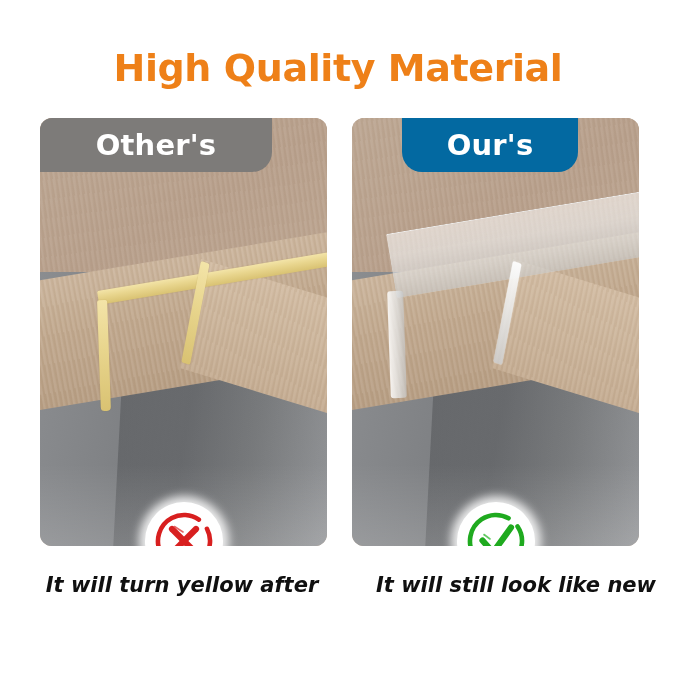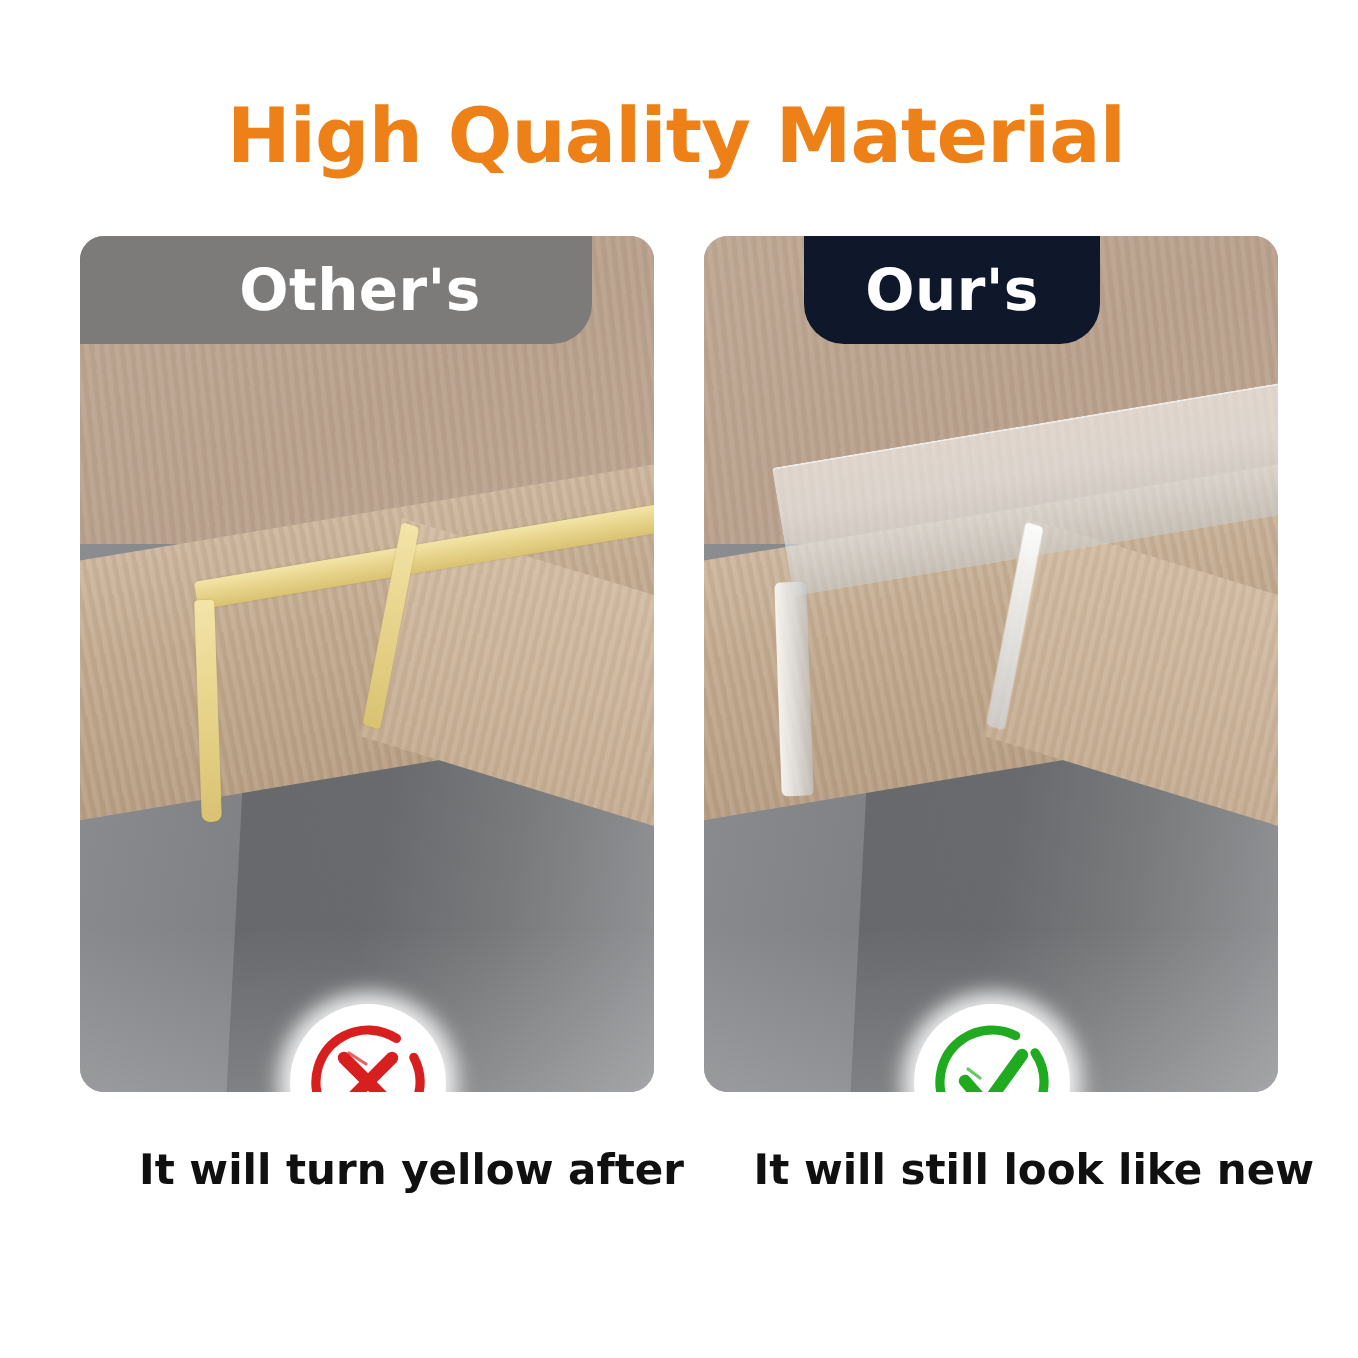--- a/index.html
+++ b/index.html
@@ -216,26 +216,25 @@
     font-size: 29px;
     font-weight: bold;
     letter-spacing: 0.2px;
     z-index: 5;
   }
   .badge-others {
     left: 0;
     width: 232px;
     background: #7d7b79;
     border-radius: 0 0 20px 0;
-    padding-left: 24px;
   }
   .badge-ours {
     left: 50px;
-    width: 148px;
-    background: #0f172a;
+    width: 176px;
+    background: #0369a1;
     border-radius: 0 0 20px 20px;
   }
 
   
   .status-icon {
     position: absolute;
     left: 50%;
     bottom: -34px;
     transform: translateX(-50%);
     width: 78px;
@@ -248,28 +247,29 @@
     justify-content: center;
     box-shadow: 0 0 10px 6px rgba(255,255,255,.85);
   }
   .status-icon svg { display: block; }
 
   
   .caption {
     position: absolute;
     top: 571px;
     width: 320px;
-    text-align: right;
+    text-align: center;
     font-size: 21px;
     font-weight: bold;
     line-height: 28px;
     color: #101010;
+    font-style: italic;
   }
   .caption-left  { left: 22px; }
-  .caption-right { left: 337px; }
+  .caption-right { left: 356px; }
 </style>
 </head>
 <body>
 
 <div class="title">High Quality Material</div>
 
 <div class="panel panel-left">
 
   <div class="scene yellowed">
     <div class="tabletop">

